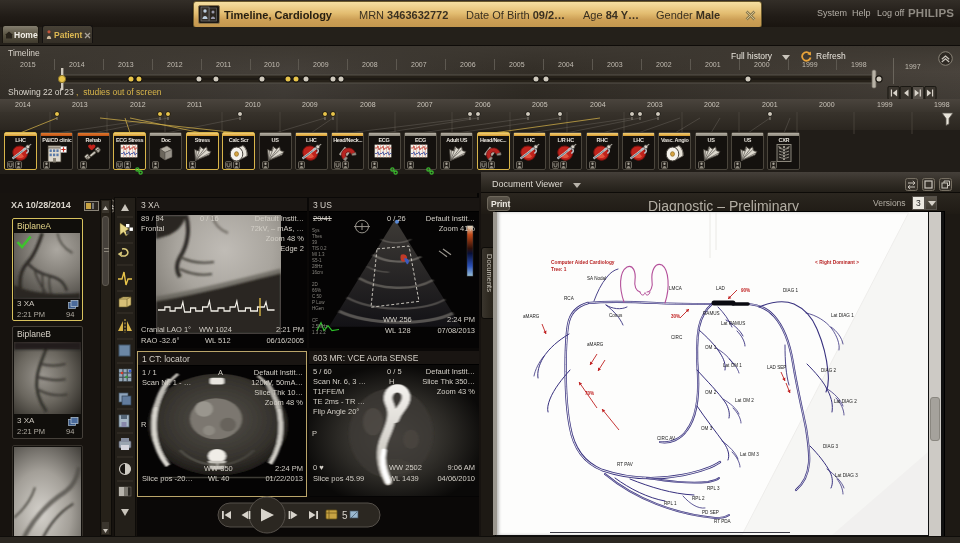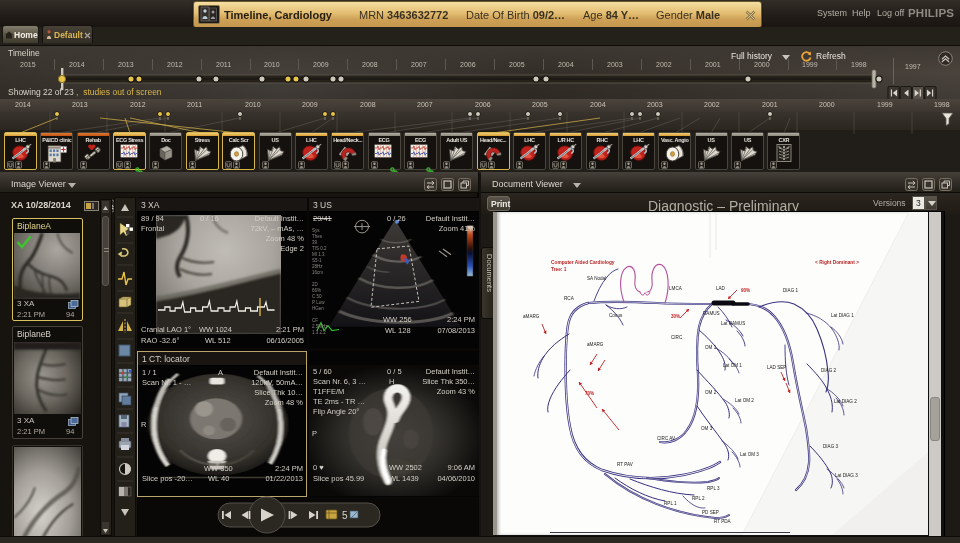--- a/index.html
+++ b/index.html
@@ -45,21 +45,21 @@
   <svg width="8" height="8" viewBox="0 0 8 8" style="position:absolute;left:2px;top:5px">
         <path d="M0 4 L4 0.5 L8 4 L7 4 L7 7.5 L1 7.5 L1 4 Z" fill="#262118"></path>
       </svg>
   <span class="tx b" style="left:11px;top:4px;font-size:8.5px;color:#f2efe8">Home</span>
 </div>
 <div class="abs" style="left:42px;top:25px;width:51px;height:18px;background:linear-gradient(#474136,#332e26);border:1px solid #141110;border-bottom:none;border-radius:3px 3px 0 0">
   <svg width="6" height="10" viewBox="0 0 6 10" style="position:absolute;left:3px;top:4px">
         <circle cx="3" cy="1.8" r="1.6" fill="#c4543a"></circle>
         <path d="M0.8 9 C1 4.6 5 4.6 5.2 9 Z" fill="#cbb79a"></path>
       </svg>
-  <span class="tx b" style="left:11px;top:4px;font-size:8.5px;color:#dcb852">Default</span>
+  <span class="tx b" style="left:11px;top:4px;font-size:8.5px;color:#dcb852">Patient</span>
   <svg width="7" height="7" viewBox="0 0 7 7" style="position:absolute;left:41px;top:6px">
         <path d="M1 1 L6 6 M6 1 L1 6" stroke="#a8a298" stroke-width="1.3"></path>
       </svg>
 </div>
 
 <div class="abs" style="left:0;top:45px;width:960px;height:85px;background:linear-gradient(100deg,#37322b,#45403a 30%,#332e27 55%,#4a443d);border-top:1px solid #0f0c09">
   <div class="abs" style="left:0;top:0;width:960px;height:85px;background:linear-gradient(#3d3831,rgba(0,0,0,0) 30%,rgba(0,0,0,.25) 95%)"></div>
 </div>
 <span class="tx" style="left:8px;top:48px;font-size:8.5px;color:#d8d3ca">Timeline</span>
 <span class="tx" style="left:731px;top:51px;font-size:8.5px;color:#e8e4dc">Full history</span>
@@ -691,37 +691,20 @@
           <rect x="0.7" y="0.7" width="7.6" height="8.6" rx="1" fill="#221e19" stroke="#7b766c" stroke-width="1.1"></rect>
           <circle cx="4.5" cy="3.4" r="1.5" fill="#aaa59a"></circle>
           <path d="M2.1 8.6 C2.3 5.8 6.7 5.8 6.9 8.6 Z" fill="#aaa59a"></path>
         </svg>
       </div>
 </div>
 <svg width="13" height="14" viewBox="0 0 13 14" style="position:absolute;left:941px;top:112px">
       <path d="M1 1 L12 1 L8 6.5 L8 12 L5 13.5 L5 6.5 Z" fill="#e8e4da" stroke="#55504a" stroke-width=".8"></path>
     </svg>
 
-<div class="abs" style="left:0;top:172px;width:479px;height:21px;background:linear-gradient(#45403a,#332e27 50%,#231f19);border-bottom:1px solid #0d0b08;border-right:1px solid #0d0b08">
-  <span class="tx" style="left:11px;top:7px;font-size:9px;color:#dcd8d0">Image Viewer</span>
-  <svg width="8" height="5" viewBox="0 0 8 5" style="position:absolute;left:68px;top:11px">
-        <path d="M0 0 L8 0 L4 5 Z" fill="#b8b3aa"></path>
-      </svg>
-  <svg width="52" height="13" viewBox="0 0 52 13" style="position:absolute;left:424px;top:6px">
-    <g fill="#37322b" stroke="#766f62" stroke-width="1">
-          <rect x="0.5" y="0.5" width="12" height="12" rx="2"></rect>
-          <rect x="17.5" y="0.5" width="12" height="12" rx="2"></rect>
-          <rect x="34.5" y="0.5" width="12" height="12" rx="2"></rect>
-        </g>
-    <path d="M3 5 L10 5 M7.8 3 L10 5 L7.8 7 M10 9 L3 9 M5.2 7.2 L3 9 L5.2 11" stroke="#cac5bc" stroke-width="1" fill="none"></path>
-    <rect x="20" y="3" width="7" height="7" fill="none" stroke="#cac5bc" stroke-width="1.2"></rect>
-    <rect x="37" y="5" width="5.5" height="5" fill="none" stroke="#cac5bc" stroke-width="1"></rect>
-        <path d="M39 5 V3 H44.5 V7.5 H42.5" stroke="#cac5bc" stroke-width="1" fill="none"></path>
-  </svg>
-</div>
 <div class="abs" style="left:0;top:193px;width:479px;height:350px;background:#17130f;border-right:2px solid #060504"></div>
 
 <span class="tx b" style="left:11px;top:200px;font-size:9px;color:#d8d3ca">XA 10/28/2014</span>
 <svg width="15" height="10" viewBox="0 0 15 10" style="position:absolute;left:84px;top:201px">
       <rect x="0.5" y="0.5" width="14" height="9" fill="#2a251f" stroke="#8a8478" stroke-width="1"></rect>
       <rect x="2" y="2" width="5" height="6" fill="#c8a443"></rect>
       <rect x="8" y="2" width="2" height="6" fill="#777"></rect>
     </svg>
 <svg width="14" height="14" viewBox="0 0 15 15" style="position:absolute;left:103px;top:199px">
       <circle cx="7.5" cy="7.5" r="6.8" fill="#2e2923" stroke="#8a8478" stroke-width="1"></circle>
@@ -1015,20 +998,23 @@
  <div class="ovr" style="right:3px;top:46px">Zoom 48 %</div>
  <span class="ov" style="left:3px;top:68px">R</span>
  <span class="ov" style="left:4px;top:122px">Slice pos -20…</span>
  <span class="ov" style="left:66px;top:112px">WW 350</span>
  <span class="ov" style="left:70px;top:122px">WL 40</span>
  <div class="ovr" style="right:3px;top:112px">2:24 PM</div>
  <div class="ovr" style="right:3px;top:122px">01/22/2013</div>
 </div>
 
 <div class="abs" style="left:309px;top:351px;width:170px;height:146px;background:#050404">
+ <div class="abs" style="left:0;top:0;width:170px;height:14px;background:#191512;border-bottom:1px solid #000">
+        <span class="tx" style="left:4px;top:2px;font-size:8.5px;color:#d5d0c8">603 MR: VCE Aorta SENSE</span>
+      </div>
  <svg width="170" height="131" viewBox="0 0 170 134" style="position:absolute;left:0;top:14px" preserveAspectRatio="none">
   <defs>
           <radialGradient id="mr1" cx="50%" cy="55%" r="55%">
             <stop offset="0%" stop-color="#55524c"></stop>
             <stop offset="60%" stop-color="#2b2925"></stop>
             <stop offset="100%" stop-color="#0a0908"></stop>
           </radialGradient>
   <linearGradient id="mrb" x1="0" y1="0" x2="0" y2="1">
             <stop offset="0%" stop-color="#f2f0ec"></stop>
             <stop offset="100%" stop-color="#c2beb6"></stop>

